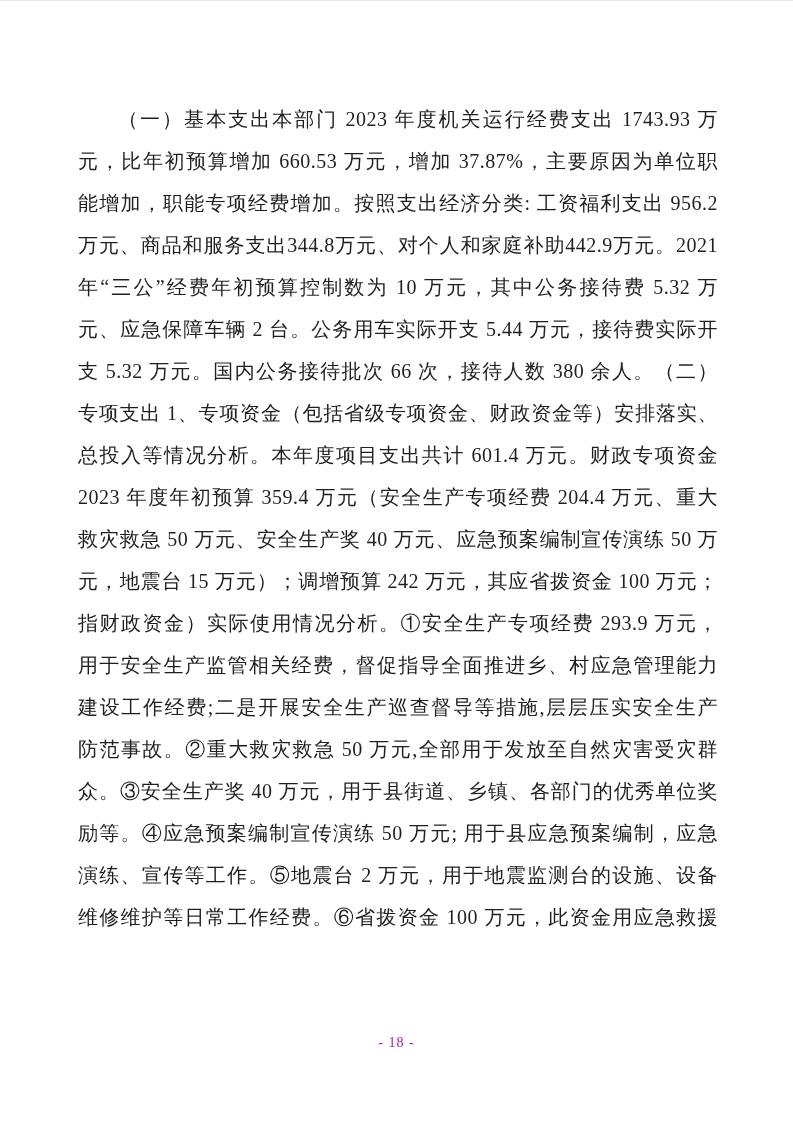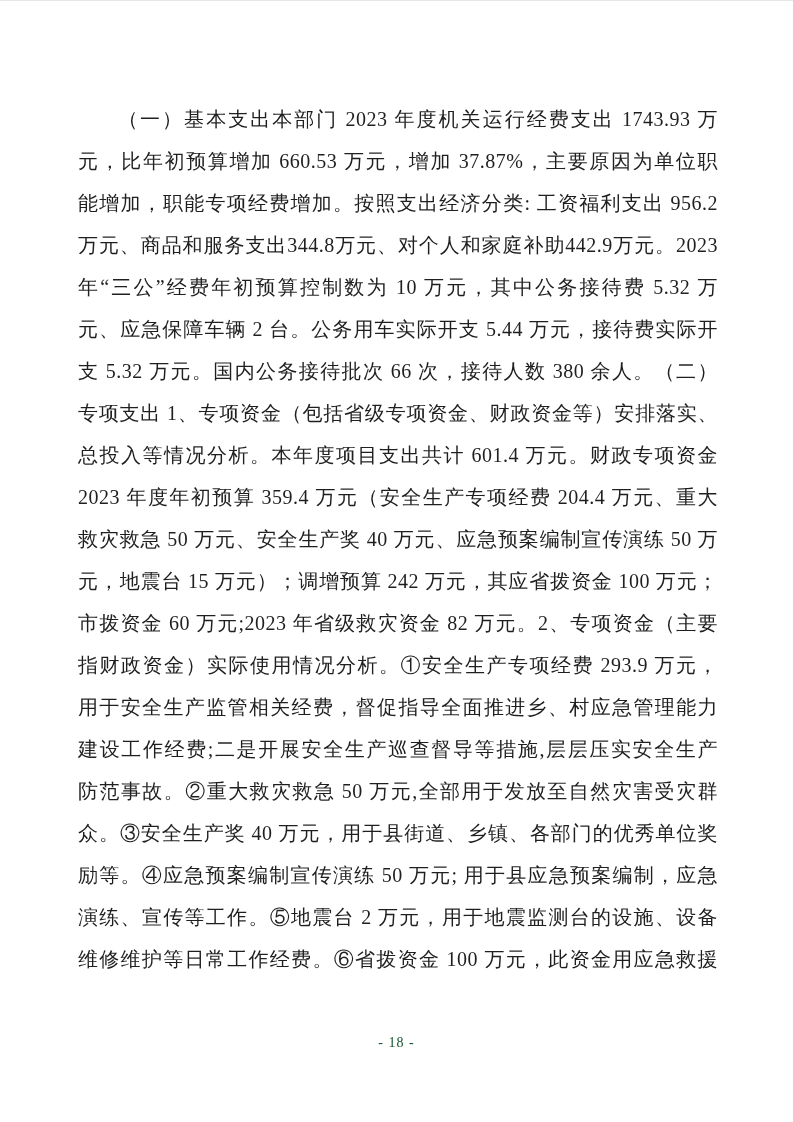--- a/index.html
+++ b/index.html
@@ -37,42 +37,41 @@
   .line.indent {
     text-indent: 40px;
   }
   .footer {
     position: absolute;
     left: 0;
     right: 0;
     top: 1034px;
     text-align: center;
     font-size: 14px;
-    color: #14532d;
+    color: #a21caf;
     letter-spacing: 1px;
   }
 </style>
 </head>
 <body>
 
 <div class="page">
   <div class="text-block">
     <div class="line indent">（一）基本支出本部门 2023 年度机关运行经费支出 1743.93 万</div>
     <div class="line">元，比年初预算增加 660.53 万元，增加 37.87%，主要原因为单位职</div>
     <div class="line">能增加，职能专项经费增加。按照支出经济分类: 工资福利支出 956.2</div>
-    <div class="line">万元、商品和服务支出344.8万元、对个人和家庭补助442.9万元。2023</div>
+    <div class="line">万元、商品和服务支出344.8万元、对个人和家庭补助442.9万元。2021</div>
     <div class="line">年“三公”经费年初预算控制数为 10 万元，其中公务接待费 5.32 万</div>
     <div class="line">元、应急保障车辆 2 台。公务用车实际开支 5.44 万元，接待费实际开</div>
     <div class="line">支 5.32 万元。国内公务接待批次 66 次，接待人数 380 余人。（二）</div>
     <div class="line">专项支出 1、专项资金（包括省级专项资金、财政资金等）安排落实、</div>
     <div class="line">总投入等情况分析。本年度项目支出共计 601.4 万元。财政专项资金</div>
     <div class="line">2023 年度年初预算 359.4 万元（安全生产专项经费 204.4 万元、重大</div>
     <div class="line">救灾救急 50 万元、安全生产奖 40 万元、应急预案编制宣传演练 50 万</div>
     <div class="line">元，地震台 15 万元）；调增预算 242 万元，其应省拨资金 100 万元；</div>
-    <div class="line">市拨资金 60 万元;2023 年省级救灾资金 82 万元。2、专项资金（主要</div>
     <div class="line">指财政资金）实际使用情况分析。①安全生产专项经费 293.9 万元，</div>
     <div class="line">用于安全生产监管相关经费，督促指导全面推进乡、村应急管理能力</div>
     <div class="line">建设工作经费;二是开展安全生产巡查督导等措施,层层压实安全生产</div>
     <div class="line">防范事故。②重大救灾救急 50 万元,全部用于发放至自然灾害受灾群</div>
     <div class="line">众。③安全生产奖 40 万元，用于县街道、乡镇、各部门的优秀单位奖</div>
     <div class="line">励等。④应急预案编制宣传演练 50 万元; 用于县应急预案编制，应急</div>
     <div class="line">演练、宣传等工作。⑤地震台 2 万元，用于地震监测台的设施、设备</div>
     <div class="line">维修维护等日常工作经费。⑥省拨资金 100 万元，此资金用应急救援</div>
   </div>
   <div class="footer">- 18 -</div>

